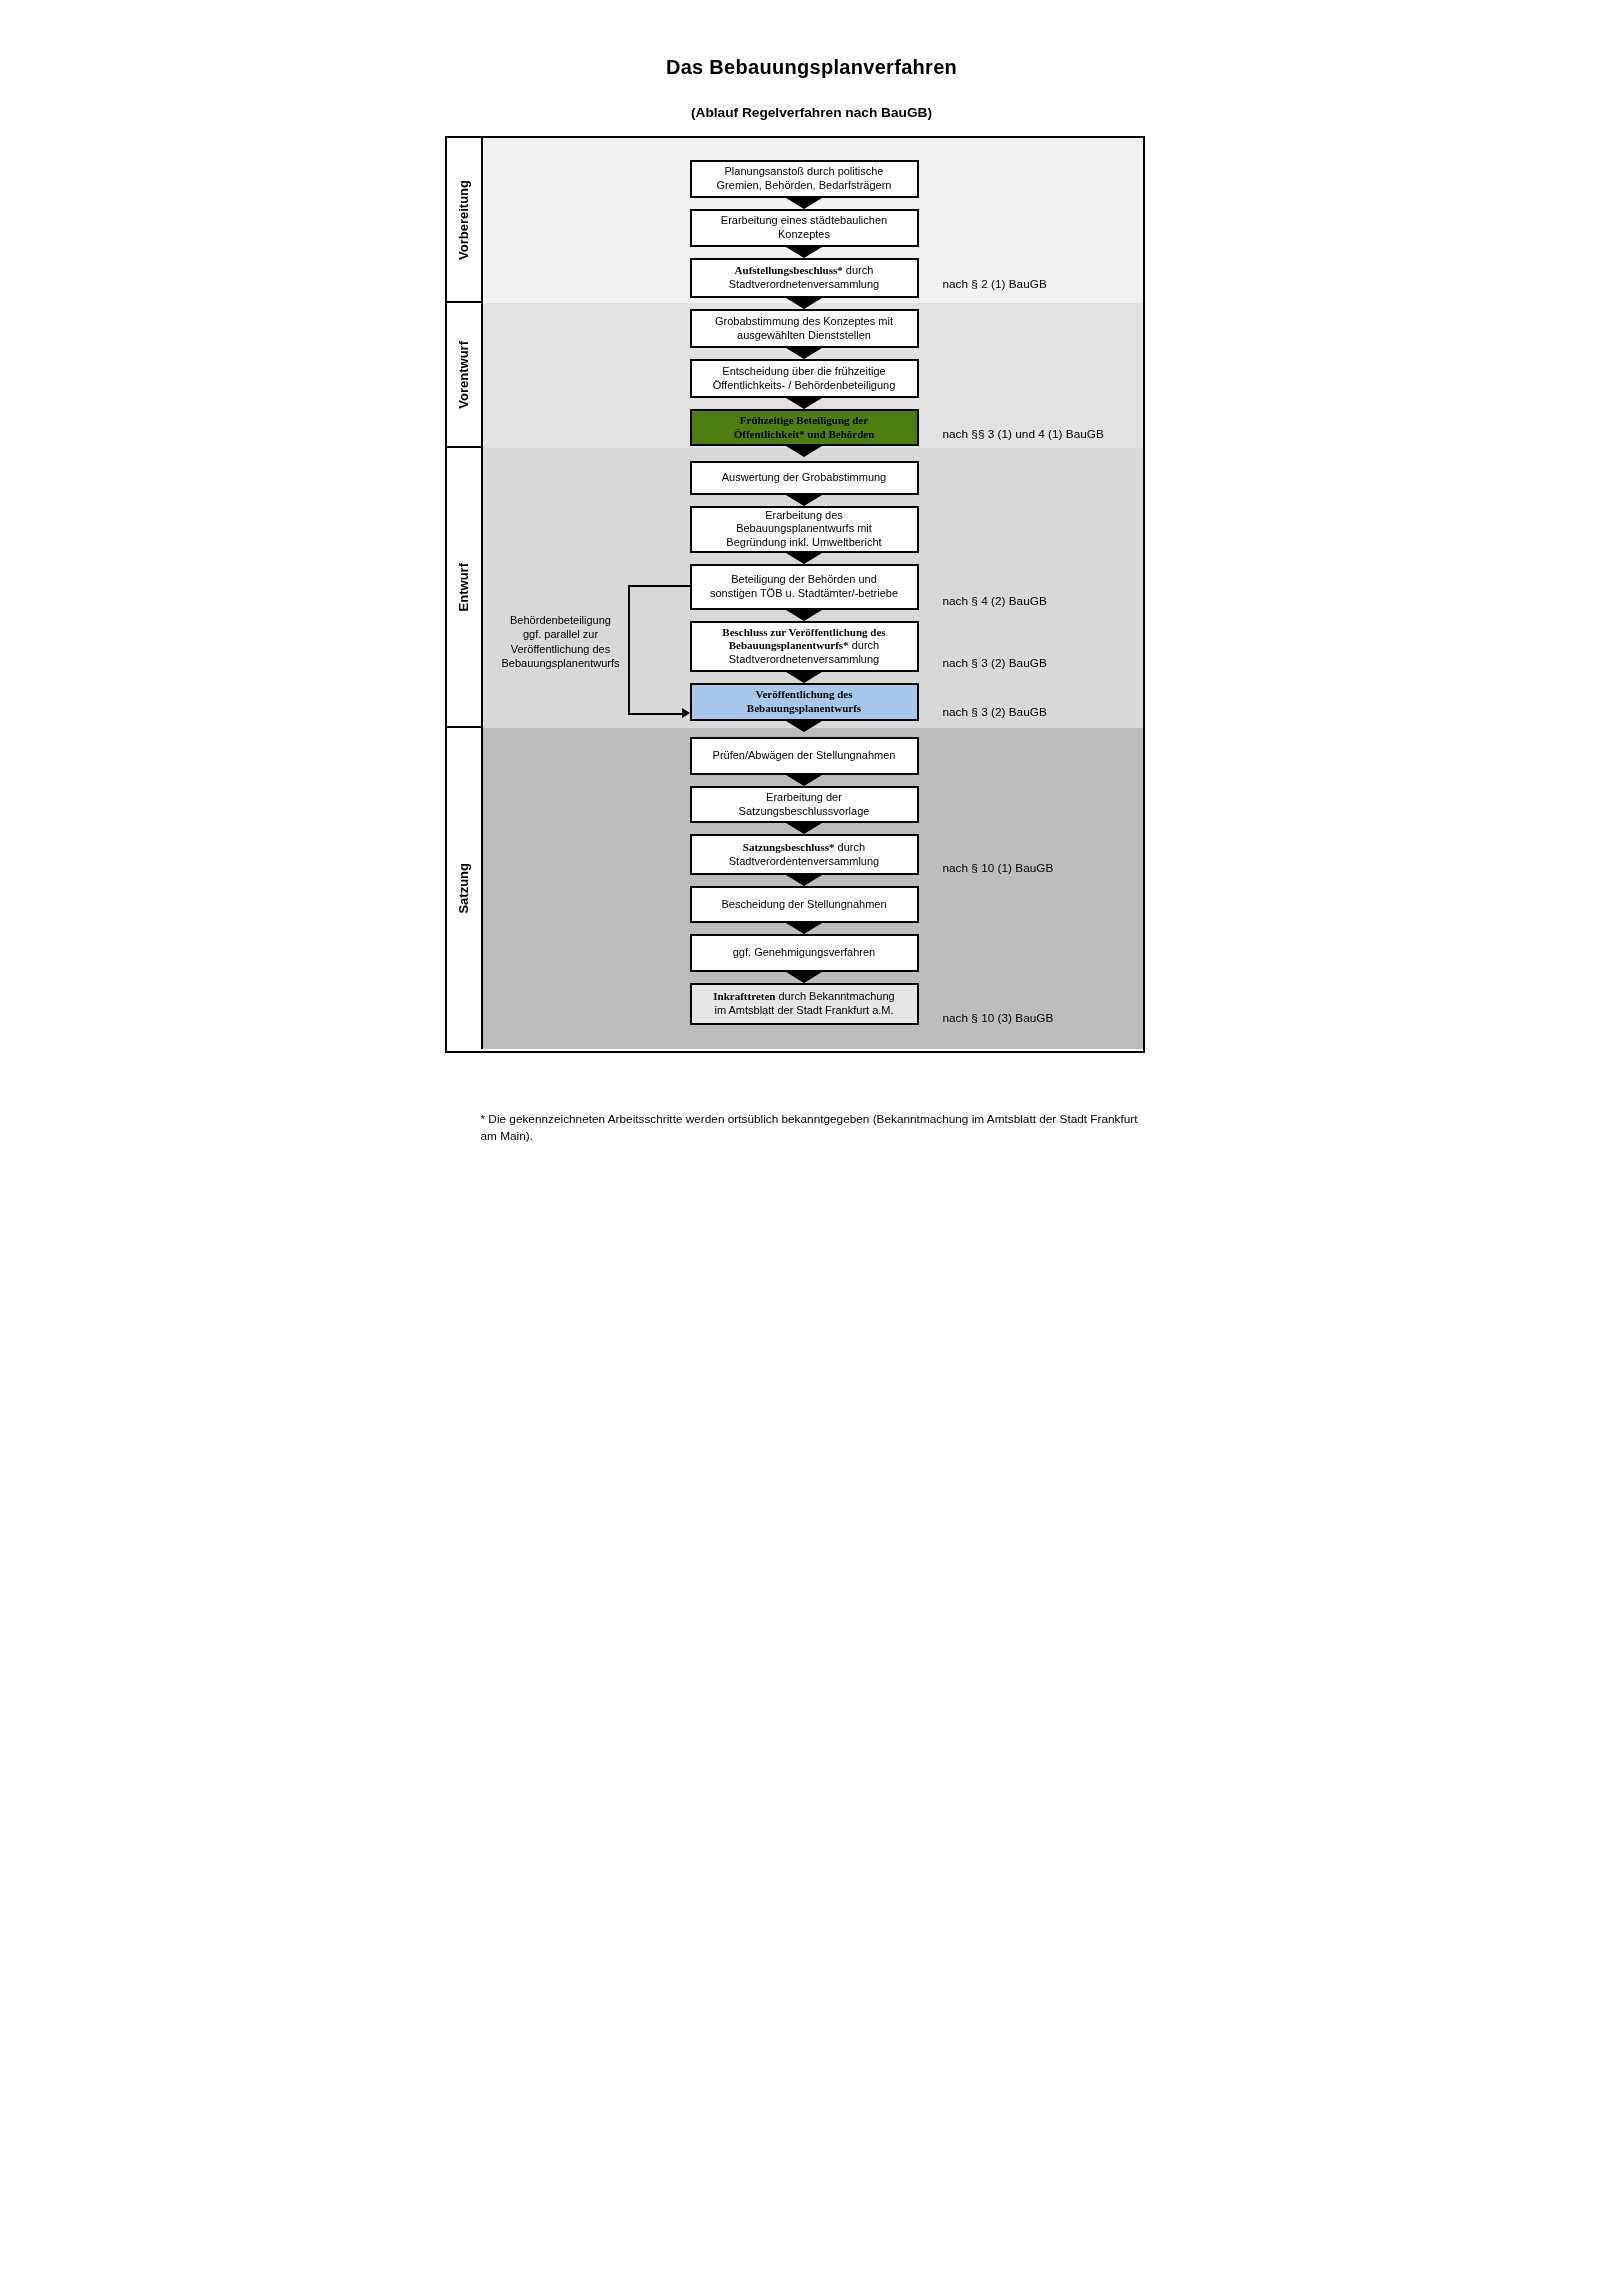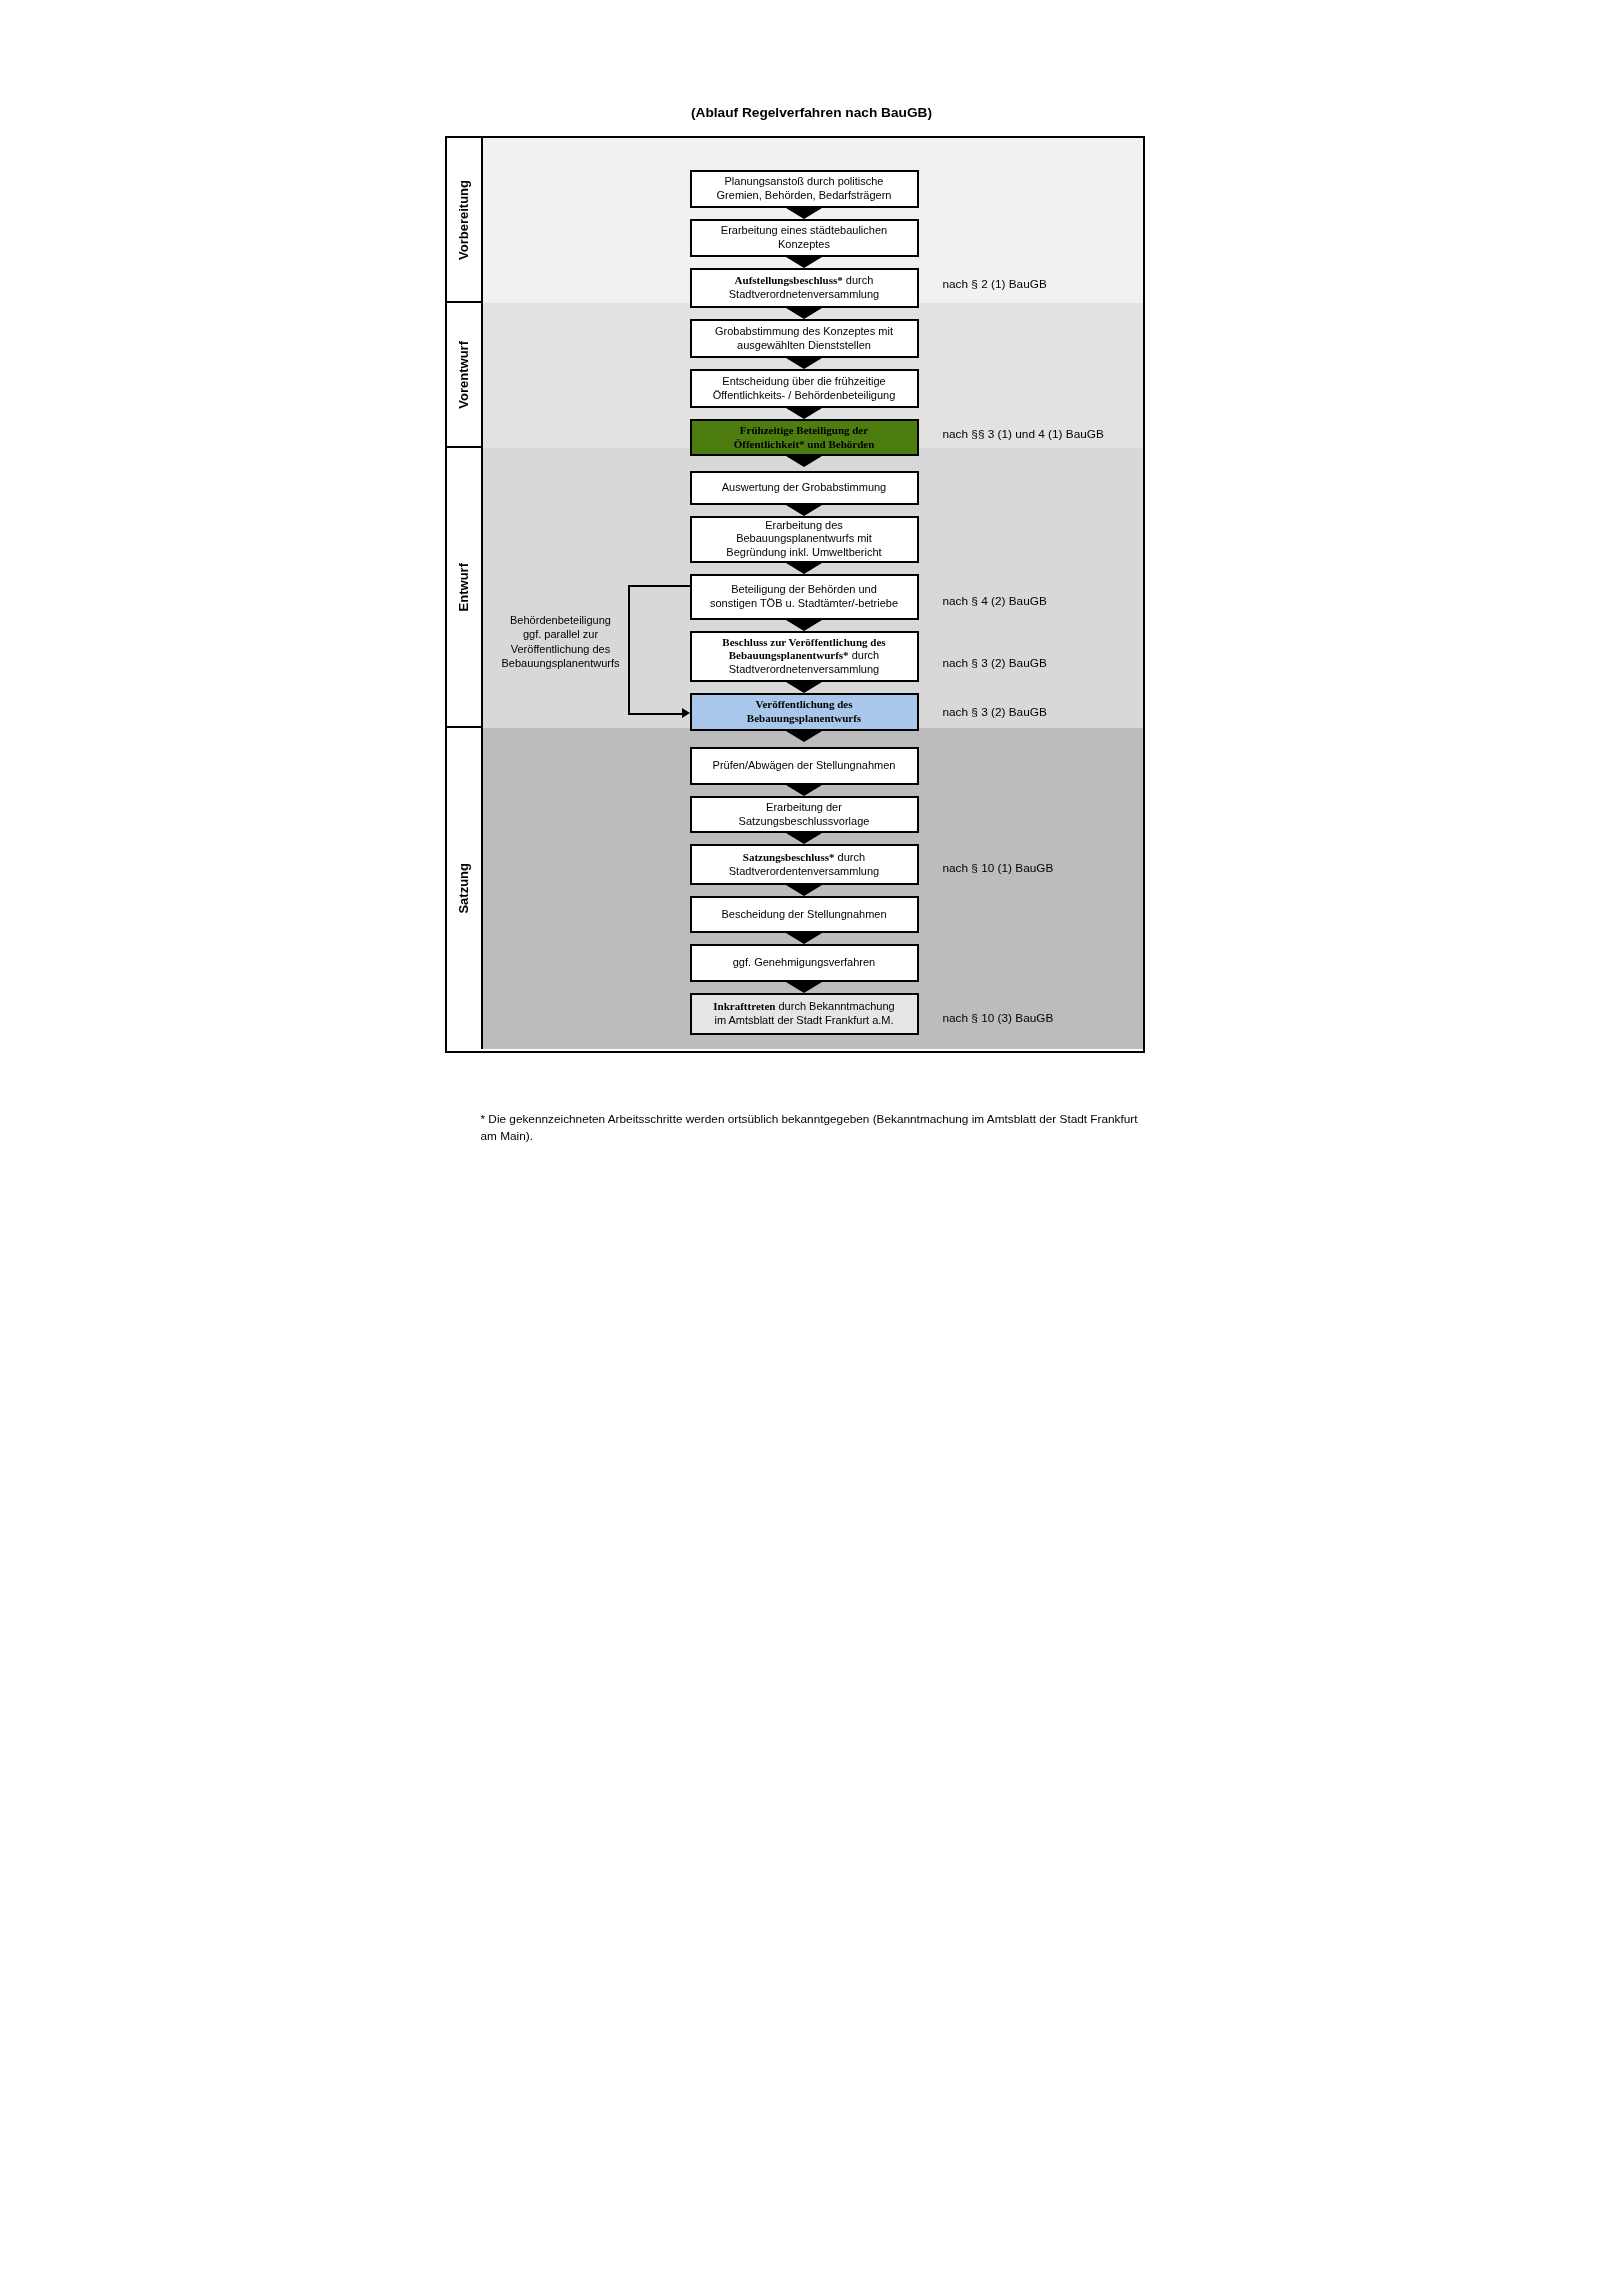--- a/index.html
+++ b/index.html
@@ -87,20 +87,21 @@
   .footnote{
     position:absolute;top:1075px;left:75px;width:674px;
     font-size:11.8px;line-height:1.4;margin-top:36px;
   }
 </style>
 </head>
 <body>
 
 <div class="page">
 
+  <div class="title">Das Bebauungsplanverfahren</div>
   <div class="subtitle">(Ablauf Regelverfahren nach BauGB)</div>
 
   <div class="table">
 
     <div class="rows">
       <div class="section" style="height:165px">
         <div class="label-cell">
           <span class="label-text">Vorbereitung</span>
         </div>
         <div class="content-cell" style="background: rgb(241, 241, 241);"></div>
@@ -131,21 +132,21 @@
       <div class="conn conn-v"></div>
       <div class="conn conn-h-bot"></div>
       <div class="conn-arrowhead"></div>
 
       <div class="side-note">Behördenbeteiligung
 ggf. parallel zur
 Veröffentlichung des
 Bebauungsplanentwurfs</div>
 
       <div class="flow">
-        <div class="step" style="height:38px;margin-top:32px"><span><span class="b"></span><span>Planungsanstoß durch politische
+        <div class="step" style="height:38px;margin-top:22px"><span><span class="b"></span><span>Planungsanstoß durch politische
 Gremien, Behörden, Bedarfsträgern</span></span></div>
         <div class="arrow"></div>
         <div class="step" style="height:38px"><span><span class="b"></span><span>Erarbeitung eines städtebaulichen
 Konzeptes</span></span></div>
         <div class="arrow"></div>
         <div class="step" style="height:40px"><span><span class="b">Aufstellungsbeschluss*</span><span> durch
 Stadtverordnetenversammlung</span></span></div>
         <div class="arrow"></div>
         <div class="step" style="height:39px"><span><span class="b"></span><span>Grobabstimmung des Konzeptes mit
 ausgewählten Dienststellen</span></span></div>

